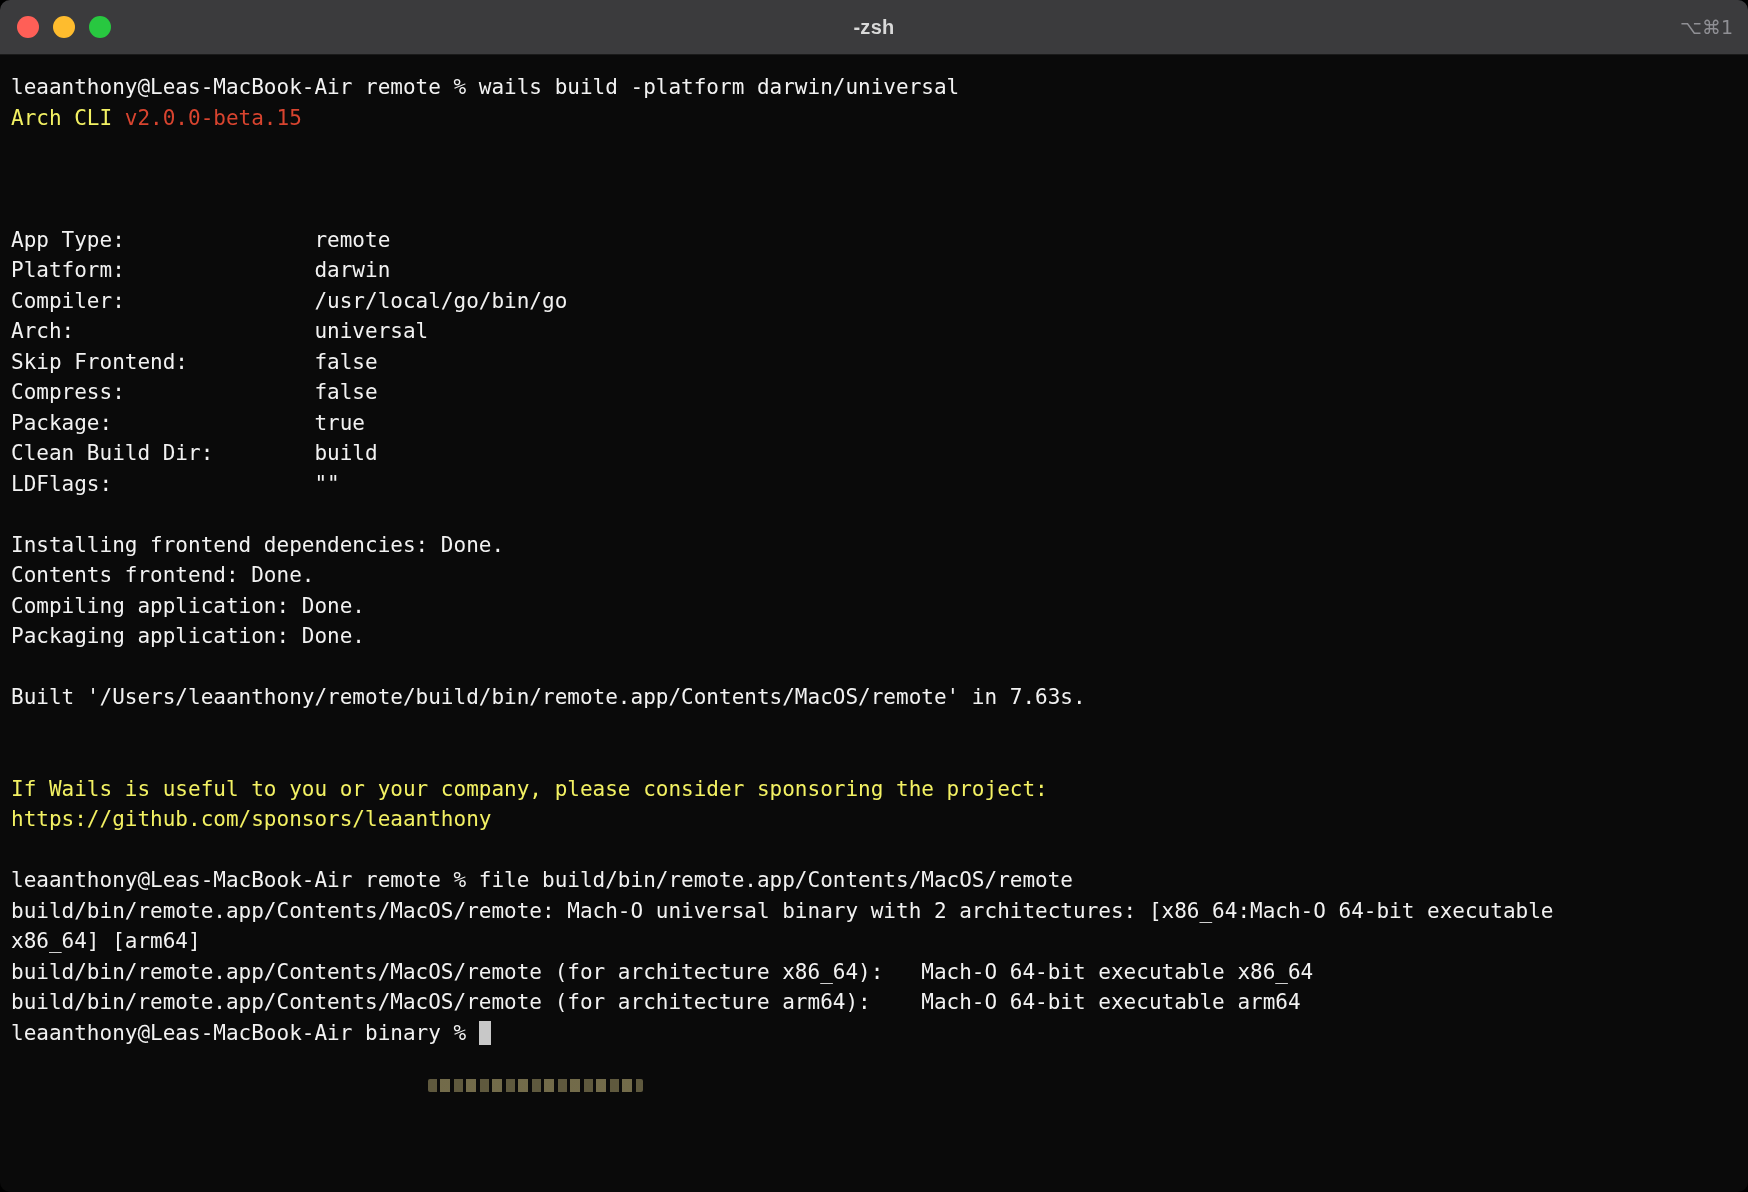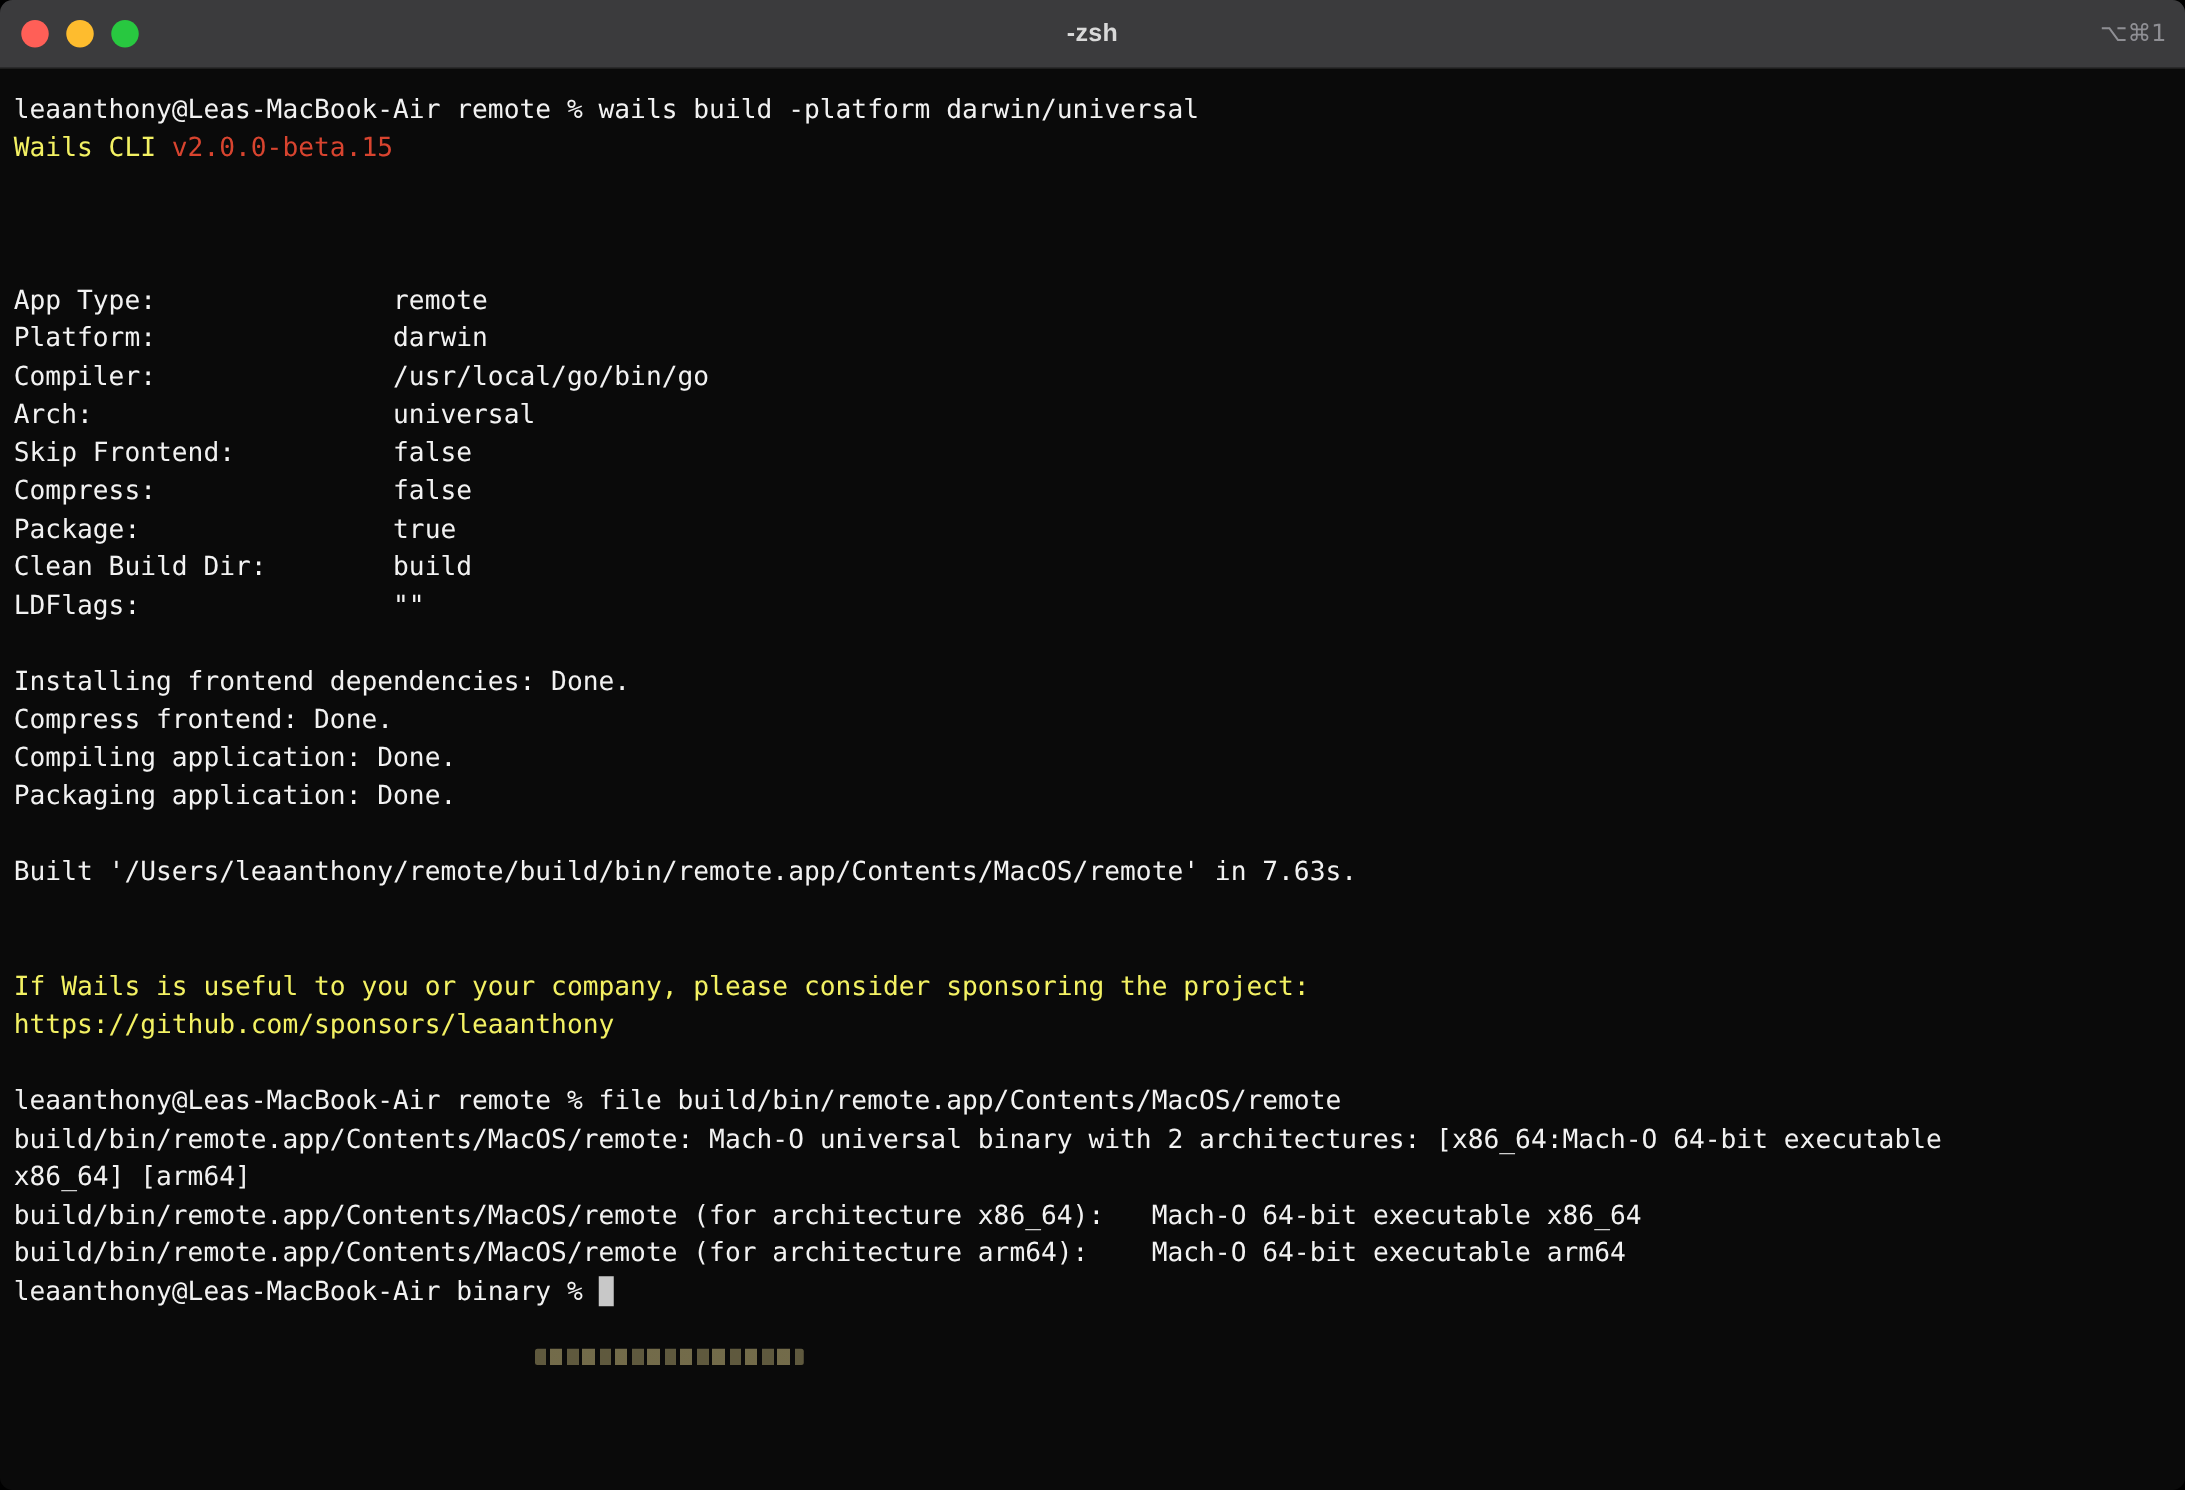--- a/index.html
+++ b/index.html
@@ -69,36 +69,36 @@
     <div class="traffic">
       <span class="light close"></span>
       <span class="light min"></span>
       <span class="light zoom"></span>
     </div>
     <div class="title">-zsh</div>
     <div class="shortcut">⌥⌘1</div>
   </div>
   <div class="terminal">
       <div class="line"><span class="seg-default">leaanthony@Leas-MacBook-Air remote % wails build -platform darwin/universal</span></div>
-      <div class="line"><span class="seg-yellow">Wails CLI </span><span class="seg-red">v2.0.0-beta.15</span></div>
+      <div class="line"><span class="seg-yellow">Arch CLI </span><span class="seg-red">v2.0.0-beta.15</span></div>
       <div class="line"></div>
       <div class="line"></div>
       <div class="line"></div>
       <div class="line"><span class="seg-default">App Type:               remote</span></div>
       <div class="line"><span class="seg-default">Platform:               darwin</span></div>
       <div class="line"><span class="seg-default">Compiler:               /usr/local/go/bin/go</span></div>
       <div class="line"><span class="seg-default">Arch:                   universal</span></div>
       <div class="line"><span class="seg-default">Skip Frontend:          false</span></div>
       <div class="line"><span class="seg-default">Compress:               false</span></div>
       <div class="line"><span class="seg-default">Package:                true</span></div>
       <div class="line"><span class="seg-default">Clean Build Dir:        build</span></div>
       <div class="line"><span class="seg-default">LDFlags:                ""</span></div>
       <div class="line"></div>
       <div class="line"><span class="seg-default">Installing frontend dependencies: Done.</span></div>
-      <div class="line"><span class="seg-default">Compress frontend: Done.</span></div>
+      <div class="line"><span class="seg-default">Contents frontend: Done.</span></div>
       <div class="line"><span class="seg-default">Compiling application: Done.</span></div>
       <div class="line"><span class="seg-default">Packaging application: Done.</span></div>
       <div class="line"></div>
       <div class="line"><span class="seg-default">Built '/Users/leaanthony/remote/build/bin/remote.app/Contents/MacOS/remote' in 7.63s.</span></div>
       <div class="line"></div>
       <div class="line"></div>
       <div class="line"><span class="seg-yellow">If Wails is useful to you or your company, please consider sponsoring the project:</span></div>
       <div class="line"><span class="seg-yellow">https://github.com/sponsors/leaanthony</span></div>
       <div class="line"></div>
       <div class="line"><span class="seg-default">leaanthony@Leas-MacBook-Air remote % file build/bin/remote.app/Contents/MacOS/remote</span></div>

